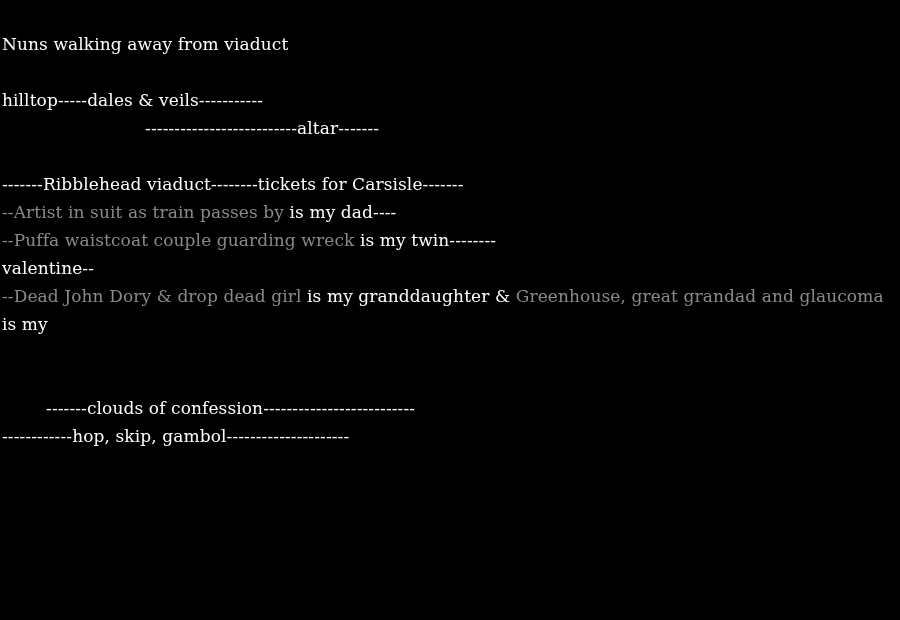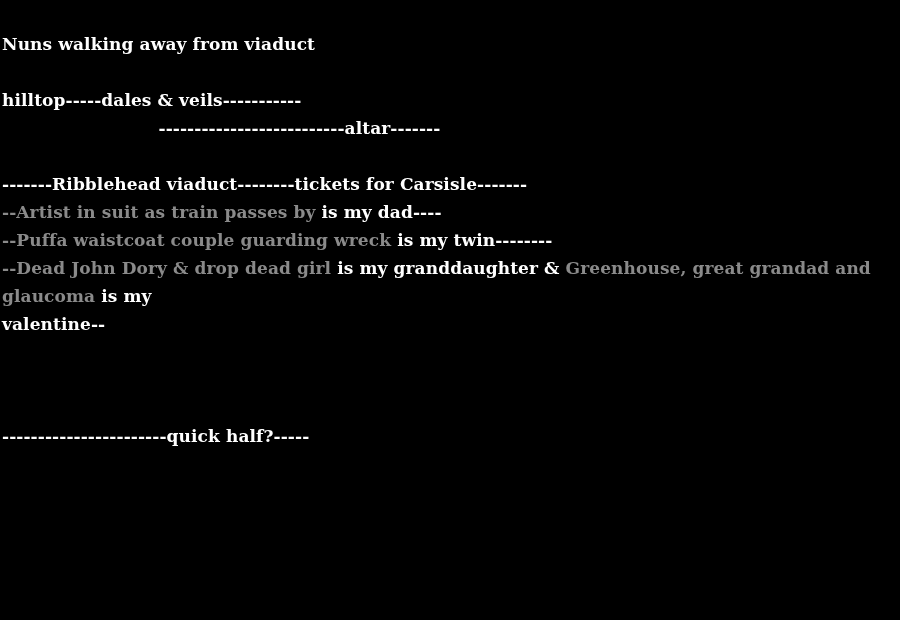--- a/index.html
+++ b/index.html
@@ -9,21 +9,21 @@
   }
   body {
     width: 900px;
     height: 620px;
     overflow: hidden;
     font-family: "DejaVu Serif", serif;
     color: #ffffff;
   }
   #poem {
     padding: 30px 0 0 0;
-    font-weight: bold;
+    font-weight: normal;
     font-size: 17px;
     line-height: 28px;
     letter-spacing: 0.1px;
   }
   .line {
     white-space: pre-wrap;
     padding-left: 2px;
   }
   .line.blank {
     height: 28px;
@@ -36,19 +36,20 @@
 
 <div id="poem">
     <div class="line"><span class="seg-white">Nuns walking away from viaduct</span></div>
     <div class="line blank"></div>
     <div class="line"><span class="seg-white">hilltop-----dales &amp; veils-----------</span></div>
     <div class="line"><span class="seg-white">                          --------------------------altar-------</span></div>
     <div class="line blank"></div>
     <div class="line"><span class="seg-white">-------Ribblehead viaduct--------tickets for Carsisle-------</span></div>
     <div class="line"><span class="seg-grey">--Artist in suit as train passes by</span><span class="seg-white"> is my dad----</span></div>
     <div class="line"><span class="seg-grey">--Puffa waistcoat couple guarding wreck</span><span class="seg-white"> is my twin--------</span></div>
+    <div class="line"><span class="seg-white">valentine--</span></div>
     <div class="line"><span class="seg-grey">--Dead John Dory &amp; drop dead girl</span><span class="seg-white"> is my granddaughter &amp; </span><span class="seg-grey">Greenhouse, great grandad and glaucoma</span><span class="seg-white"> is my</span></div>
-    <div class="line"><span class="seg-white">valentine--</span></div>
     <div class="line blank"></div>
     <div class="line blank"></div>
+    <div class="line"><span class="seg-white">        -------clouds of confession--------------------------</span></div>
+    <div class="line"><span class="seg-white">------------hop, skip, gambol---------------------</span></div>
     <div class="line blank"></div>
-    <div class="line"><span class="seg-white">-----------------------quick half?-----</span></div>
   </div>
 
 </body></html>

